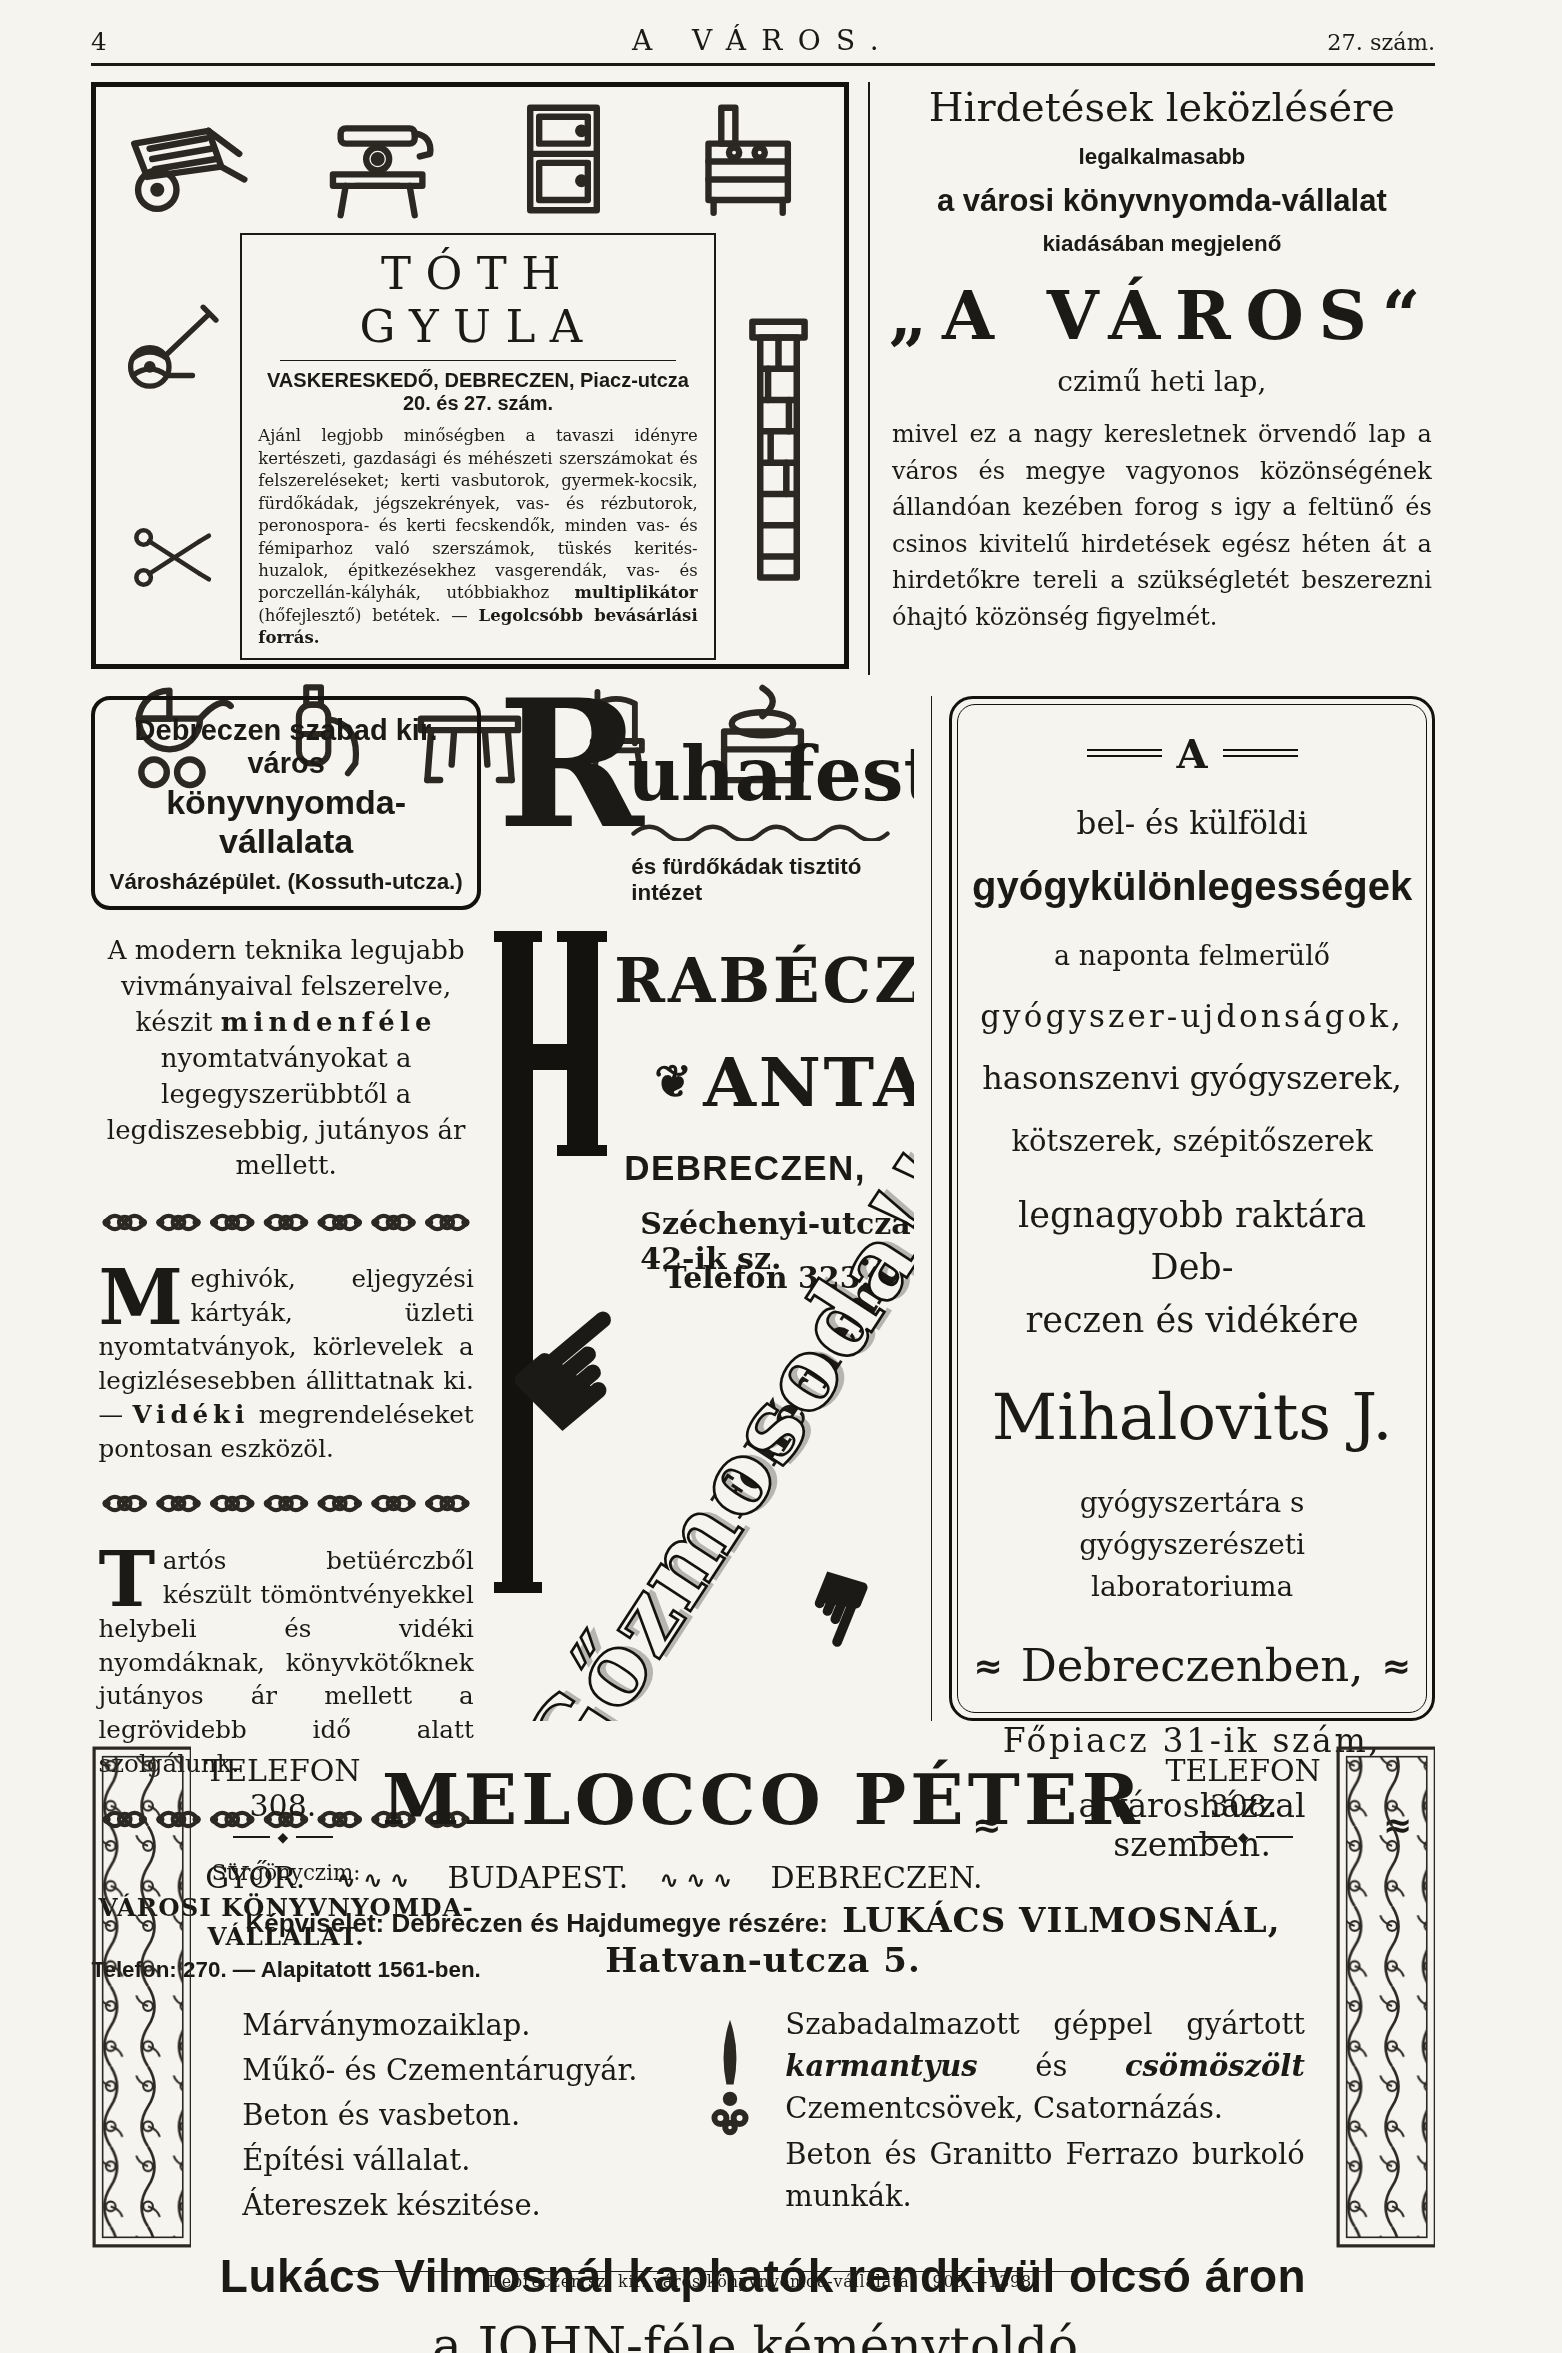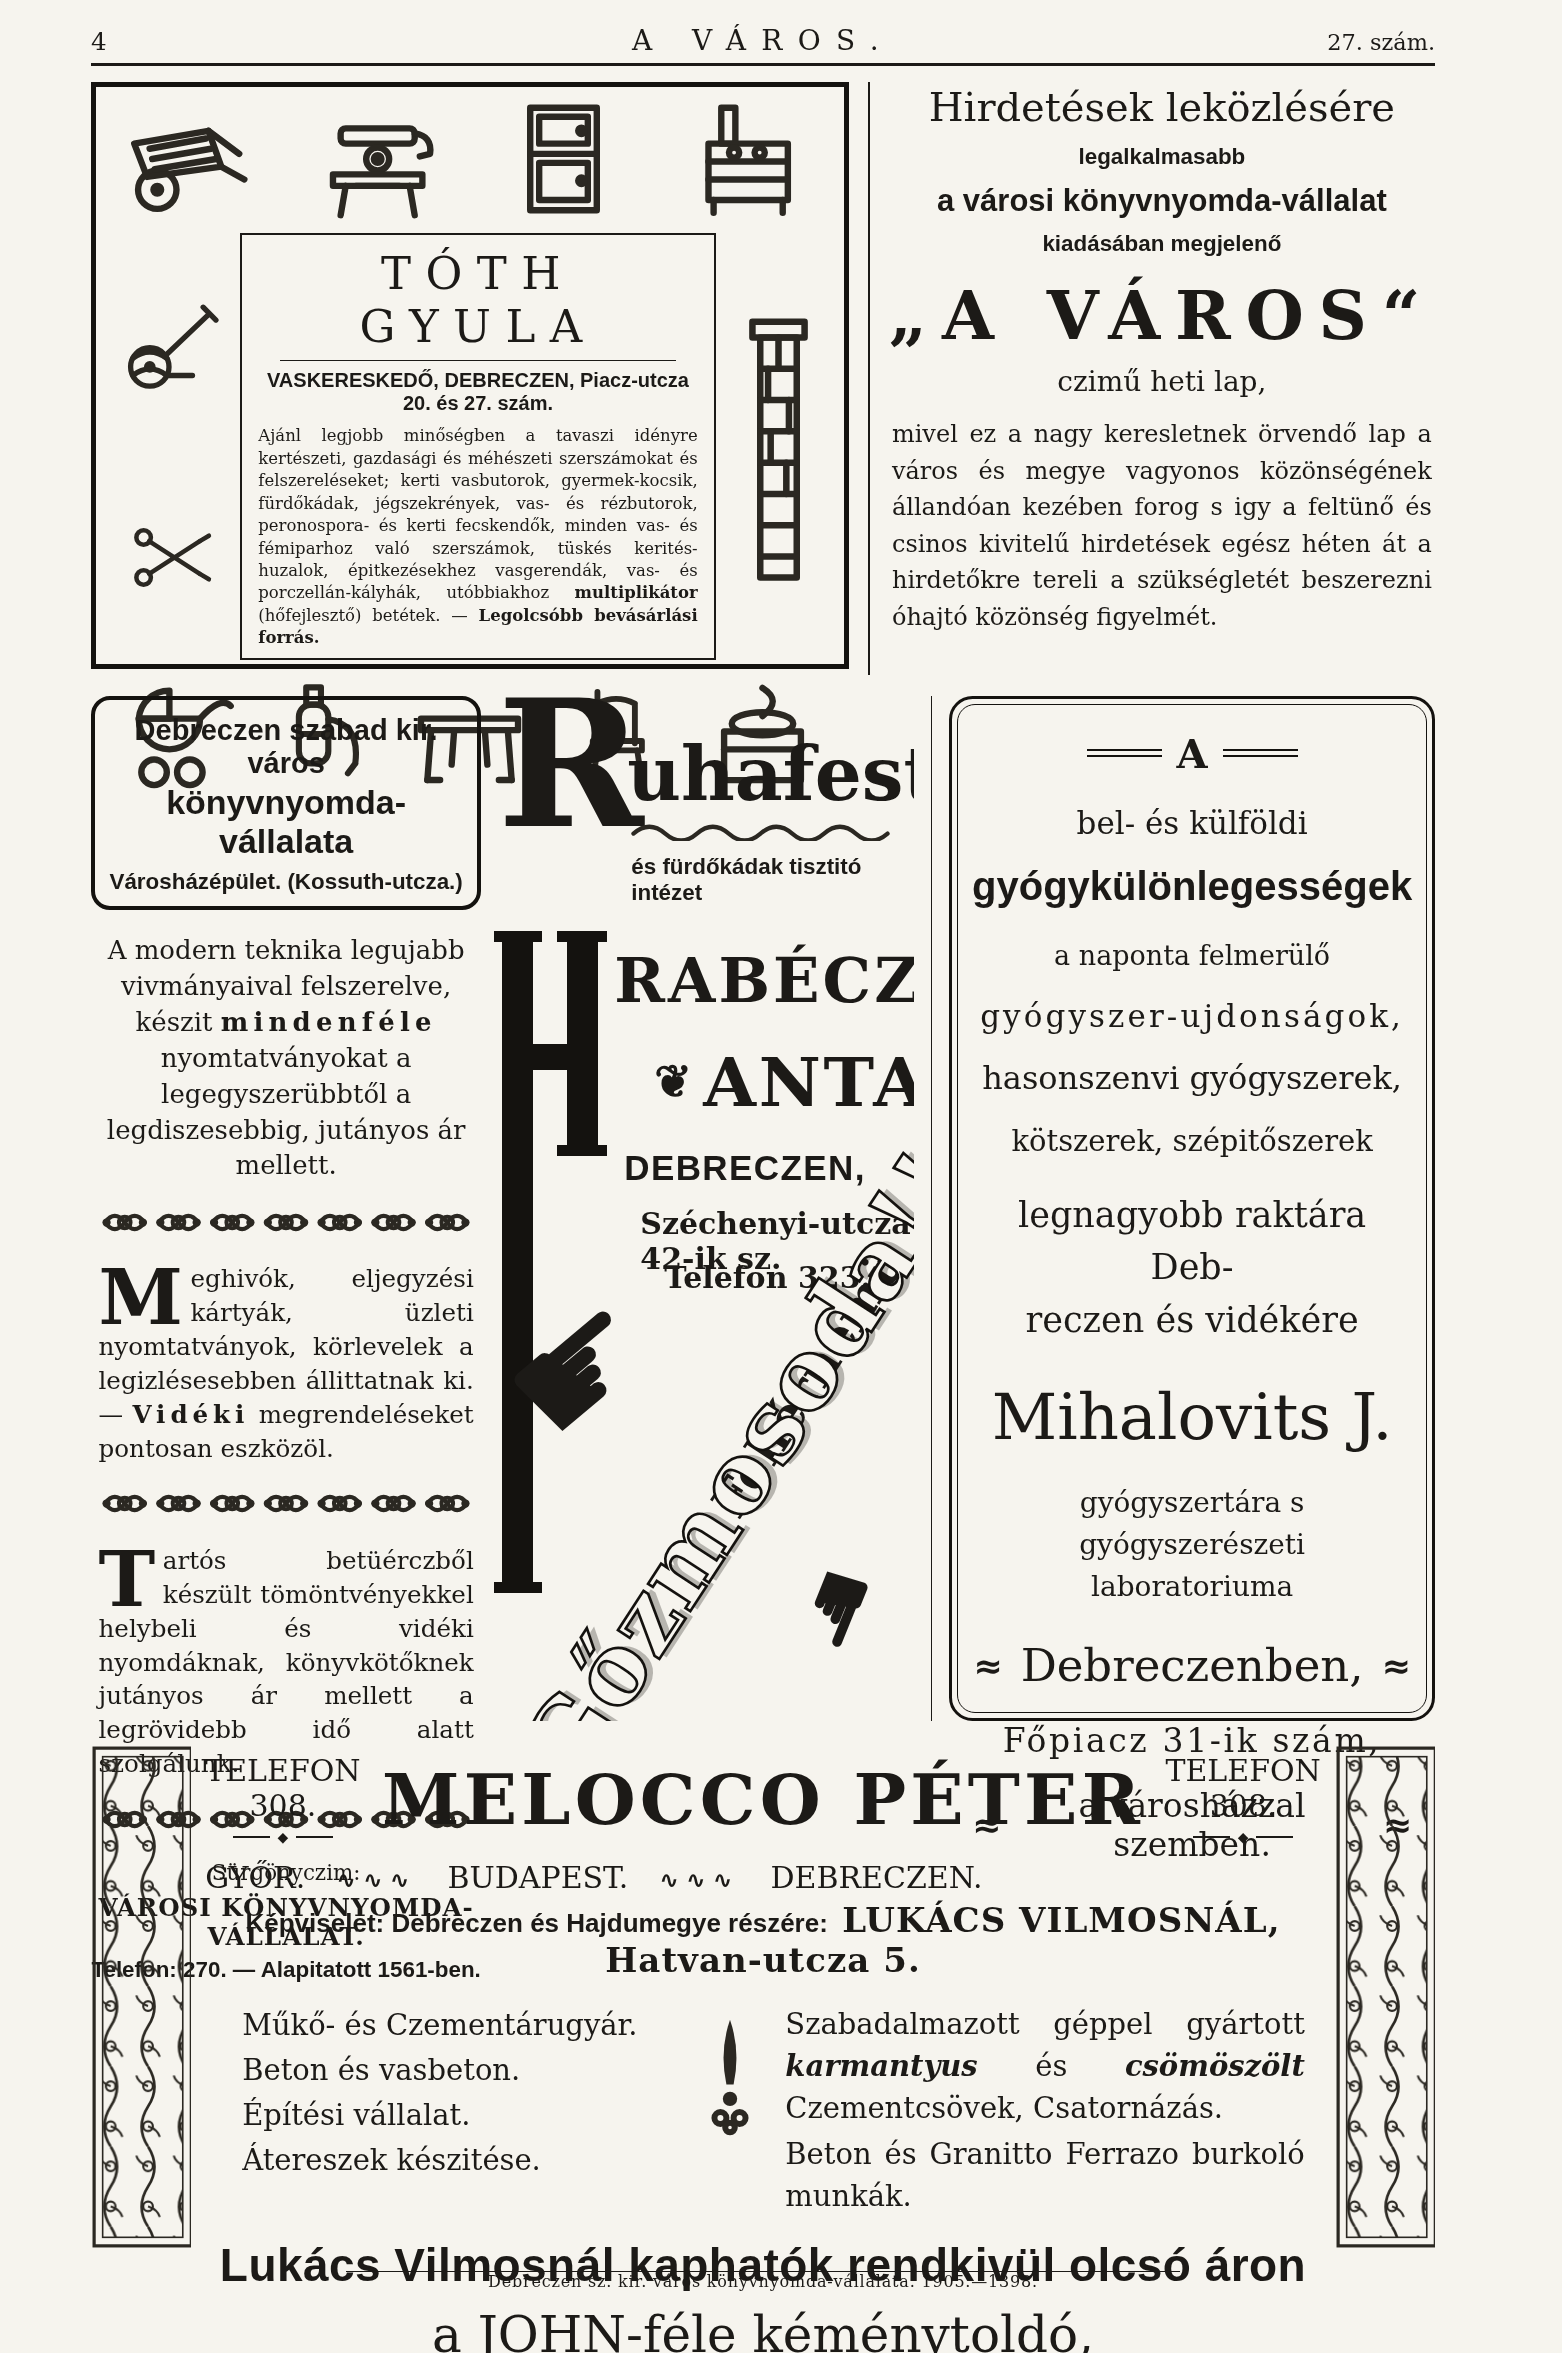--- a/index.html
+++ b/index.html
@@ -529,20 +529,21 @@
         <span>DEBRECZEN.</span>
       </div>
 
       <div class="rep">
         <span class="rep-label sans">Képviselet: Debreczen és Hajdumegye részére:</span>
         <span class="rep-name">LUKÁCS VILMOSNÁL, Hatvan-utcza 5.</span>
       </div>
 
       <div class="mel-cols">
         <ul class="mel-list" style="list-style:none">
+          <li>Márványmozaiklap.</li>
           <li>Műkő- és Czementárugyár.</li>
           <li>Beton és vasbeton.</li>
           <li>Építési vállalat.</li>
           <li>Átereszek készitése.</li>
         </ul>
         <div class="mel-exc">
           <svg class="illus" width="48" height="133" viewBox="0 0 90 250">
               <use href="#sym-excl"></use>
             </svg>
         </div>

